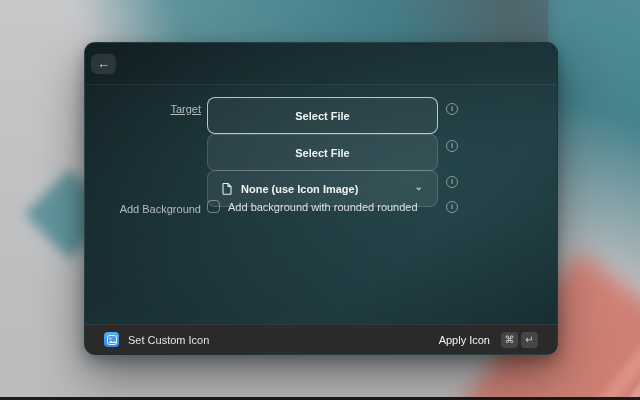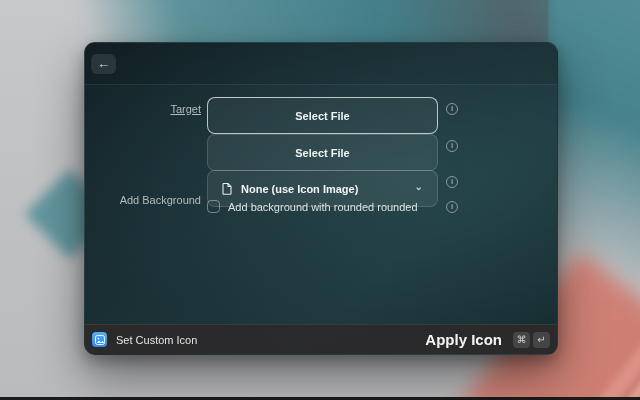--- a/index.html
+++ b/index.html
@@ -56,27 +56,27 @@
   .dropdown .chev{margin-left:auto;color:#c3cbcb;font-size:10px;line-height:1;margin-top:-4px;}
   .info{position:absolute;left:361px;width:12px;height:12px;border-radius:50%;
       border:1px solid #8e9897;color:#9ba4a4;font-size:8px;line-height:10px;text-align:center;
       font-weight:700;cursor:pointer;}
   .checkbox{position:absolute;left:122px;width:13px;height:13px;border-radius:4px;
       border:1px solid rgba(255,255,255,0.38);background:transparent;cursor:pointer;}
   .cb-label{position:absolute;left:143px;color:#dde2e2;font-size:11px;line-height:13px;}
 
   
   .footer{position:absolute;left:0;right:0;bottom:0;height:30px;background:#2b2a2bf2;
-      border-top:1px solid rgba(255,255,255,0.07);display:flex;align-items:center;padding:0 7px;}
+      border-top:1px solid rgba(255,255,255,0.07);display:flex;align-items:center;padding:0 19px;}
   .app-icon{width:15px;height:15px;border-radius:4px;
       background:linear-gradient(180deg,#55b0f7,#2f86ef);display:flex;align-items:center;justify-content:center;
       margin-right:9px;flex:0 0 auto;}
   .app-title{color:#e3e3e3;font-size:11px;}
   .footer-right{margin-left:auto;display:flex;align-items:center;cursor:pointer;}
-  .apply-label{color:#f5f5f5;font-size:15px;font-weight:700;margin-right:8px;}
+  .apply-label{color:#f5f5f5;font-size:11px;font-weight:400;margin-right:8px;}
   .keycap{width:17px;height:16px;border-radius:4px;background:#464546;color:#cfcfcf;
       font-size:10px;line-height:16px;text-align:center;margin-left:3px;}
 </style>
 </head>
 <body>
 
 <div class="stage">
 
   <div class="wp">
     <div class="wp-shape teal-band"></div>
@@ -112,21 +112,21 @@
         <svg width="10" height="13" viewBox="0 0 10 13" fill="none">
           <path d="M1 1.5 h5 l3 3 v7 a0.8 0.8 0 0 1 -0.8 0.8 h-6.4 a0.8 0.8 0 0 1 -0.8 -0.8 v-9.2 a0.8 0.8 0 0 1 0.8 -0.8 z" stroke="#e9eded" stroke-width="1.1"></path>
           <path d="M6 1.5 v3 h3" stroke="#e9eded" stroke-width="1.1"></path>
         </svg>
       </span>
       <span>None (use Icon Image)</span>
       <span class="chev">⌄</span>
     </div>
     <div class="info" style="top:133px;">i</div>
 
-    <div class="row-label" style="top:151px;">Add Background</div>
+    <div class="row-label" style="top:160px;">Add Background</div>
     <div class="checkbox" style="top:157px;"></div>
     <div class="cb-label" style="top:158px;">Add background with rounded rounded</div>
     <div class="info" style="top:158px;">i</div>
 
     <div class="footer">
       <div class="app-icon">
         <svg width="10" height="10" viewBox="0 0 10 10">
           <rect x="0.5" y="0.5" width="9" height="9" rx="2" fill="none" stroke="#eaf4ff" stroke-width="1"></rect>
           <circle cx="3.4" cy="3.6" r="0.9" fill="#eaf4ff"></circle>
           <path d="M1.5 8 L4 5.5 L6 7.2 L7.5 6 L9 7.5 V8 Z" fill="#eaf4ff"></path>

